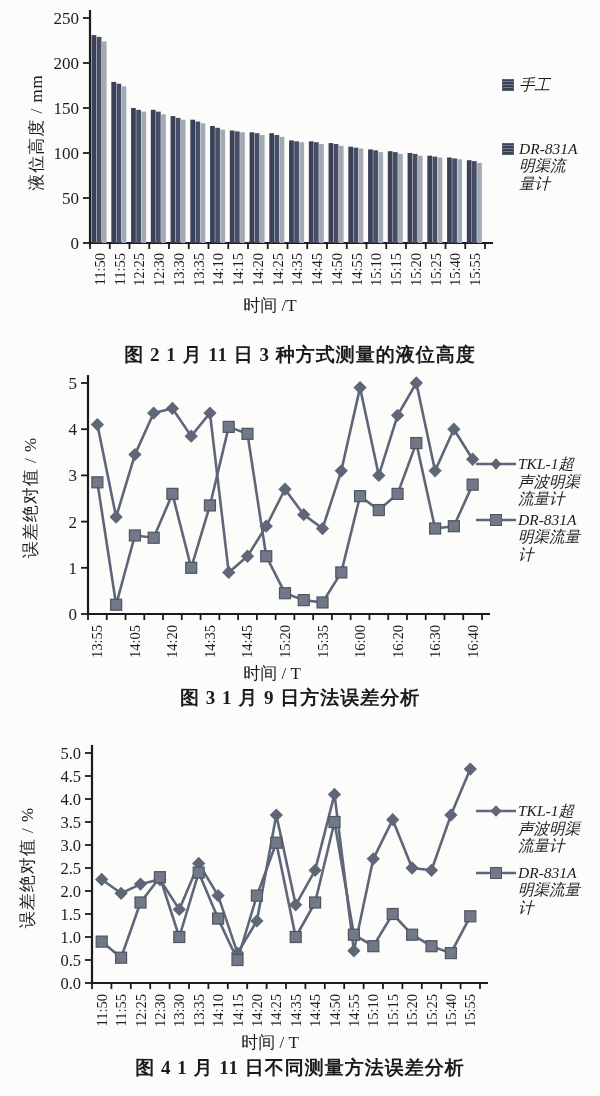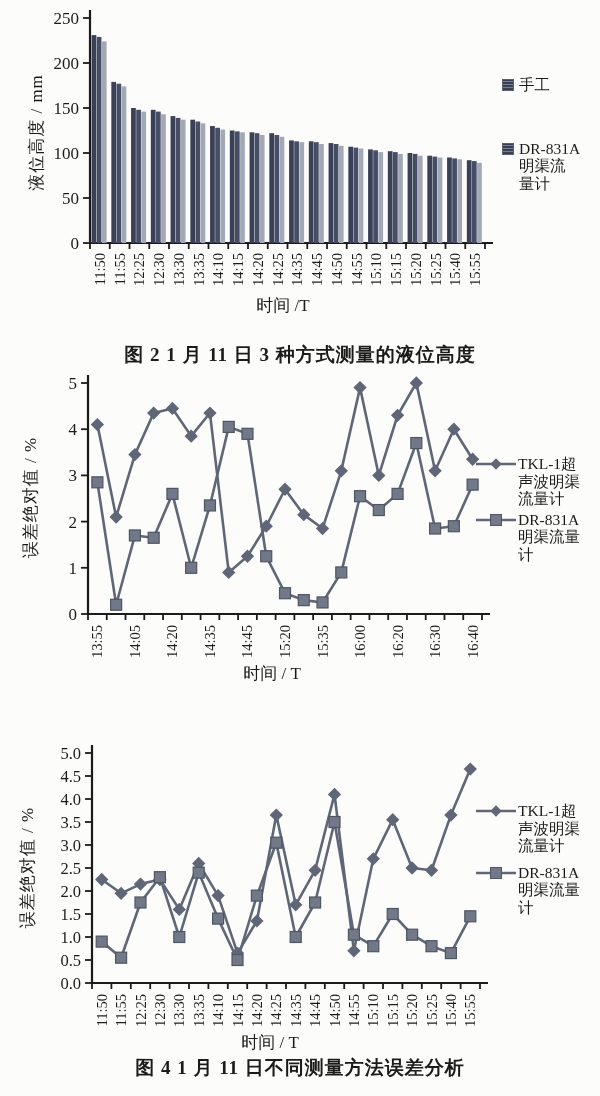--- a/index.html
+++ b/index.html
@@ -3,21 +3,21 @@
 <meta charset="utf-8">
 <style>
   html,body{margin:0;padding:0;}
   body{width:600px;height:1096px;background:#fcfcfb;font-family:"Liberation Serif",serif;color:#1b1b1b;overflow:hidden;}
   .page{position:relative;width:600px;height:1096px;background:#fcfcfb;}
   svg.chart{position:absolute;left:0;overflow:visible;}
   .vlabel{position:absolute;width:240px;text-align:center;transform:rotate(-90deg);font-size:17px;letter-spacing:1px;}
   .xlabel{position:absolute;width:160px;text-align:center;font-size:17px;}
   .caption{position:absolute;left:0;width:600px;text-align:center;font-size:19px;font-weight:bold;letter-spacing:1px;}
   .legend{position:absolute;display:flex;flex-direction:column;}
-  .legend-item{display:flex;align-items:flex-start;}
+  .legend-item{display:flex;align-items:flex-start;font-style:italic;}
   .legend-text{white-space:pre-line;font-size:15.5px;line-height:17.5px;}
   .swatch{display:inline-block;width:10px;height:10px;margin:3px 5px 0 0;
           background-image:repeating-linear-gradient(0deg,#3a4157 0 2px,#79808f 2px 3px);
           border:1px solid #5a6070;}
   .mk-icon{flex:0 0 auto;margin-top:2px;margin-right:2px;}
 </style>
 </head>
 <body>
 
 <div class="page">
@@ -150,21 +150,21 @@
       <span class="swatch"></span>
       <span class="legend-text">手工</span>
     </div>
     <div class="legend-item">
       <span class="swatch"></span>
       <span class="legend-text">DR-831A
 明渠流
 量计</span>
     </div>
   </div>
-  <div class="xlabel" style="left:203px;top:294px;">时间 /T</div>
+  <div class="xlabel" style="left:190px;top:294px;">时间 /T</div>
   <div class="caption" style="top:318px;margin-top:24px;">图 2  1 月 11 日 3 种方式测量的液位高度</div>
 
   <svg id="svg-fig3" class="chart" style="top:356px;" width="600" height="318">
       <path d="M88,19 L88,258 L490,258" stroke="#1b1b1b" stroke-width="2.2" fill="none"></path>
       <line x1="81" y1="258" x2="88" y2="258" stroke="#1b1b1b" stroke-width="1.8"></line>
       <text x="77" y="264" font-size="17" text-anchor="end" fill="#1b1b1b" font-family="&quot;Liberation Serif&quot;, serif">0</text>
       <line x1="81" y1="211.8" x2="88" y2="211.8" stroke="#1b1b1b" stroke-width="1.8"></line>
       <text x="77" y="217.8" font-size="17" text-anchor="end" fill="#1b1b1b" font-family="&quot;Liberation Serif&quot;, serif">1</text>
       <line x1="81" y1="165.6" x2="88" y2="165.6" stroke="#1b1b1b" stroke-width="1.8"></line>
       <text x="77" y="171.6" font-size="17" text-anchor="end" fill="#1b1b1b" font-family="&quot;Liberation Serif&quot;, serif">2</text>
@@ -271,20 +271,21 @@
       <svg class="mk-icon" width="40" height="14">
         <line x1="0" y1="7" x2="40" y2="7" stroke="#5e6677" stroke-width="2.4"></line>
         <rect x="14.5" y="1.5" width="11" height="11" fill="#717989" stroke="#4e5563"></rect>
       </svg>
       <span class="legend-text">DR-831A
 明渠流量
 计</span>
     </div>
   </div>
   <div class="xlabel" style="left:192px;top:662px;">时间 / T</div>
+  <div class="caption" style="top:685px;">图 3  1 月 9 日方法误差分析</div>
 
   <svg id="svg-fig4" class="chart" style="top:718px;" width="600" height="330">
       <path d="M92,27 L92,265 L488,265" stroke="#1b1b1b" stroke-width="2.2" fill="none"></path>
       <line x1="85" y1="265" x2="92" y2="265" stroke="#1b1b1b" stroke-width="1.8"></line>
       <text x="81" y="271" font-size="16.5" text-anchor="end" fill="#1b1b1b" font-family="&quot;Liberation Serif&quot;, serif">0.0</text>
       <line x1="85" y1="242" x2="92" y2="242" stroke="#1b1b1b" stroke-width="1.8"></line>
       <text x="81" y="248" font-size="16.5" text-anchor="end" fill="#1b1b1b" font-family="&quot;Liberation Serif&quot;, serif">0.5</text>
       <line x1="85" y1="219" x2="92" y2="219" stroke="#1b1b1b" stroke-width="1.8"></line>
       <text x="81" y="225" font-size="16.5" text-anchor="end" fill="#1b1b1b" font-family="&quot;Liberation Serif&quot;, serif">1.0</text>
       <line x1="85" y1="196" x2="92" y2="196" stroke="#1b1b1b" stroke-width="1.8"></line>

